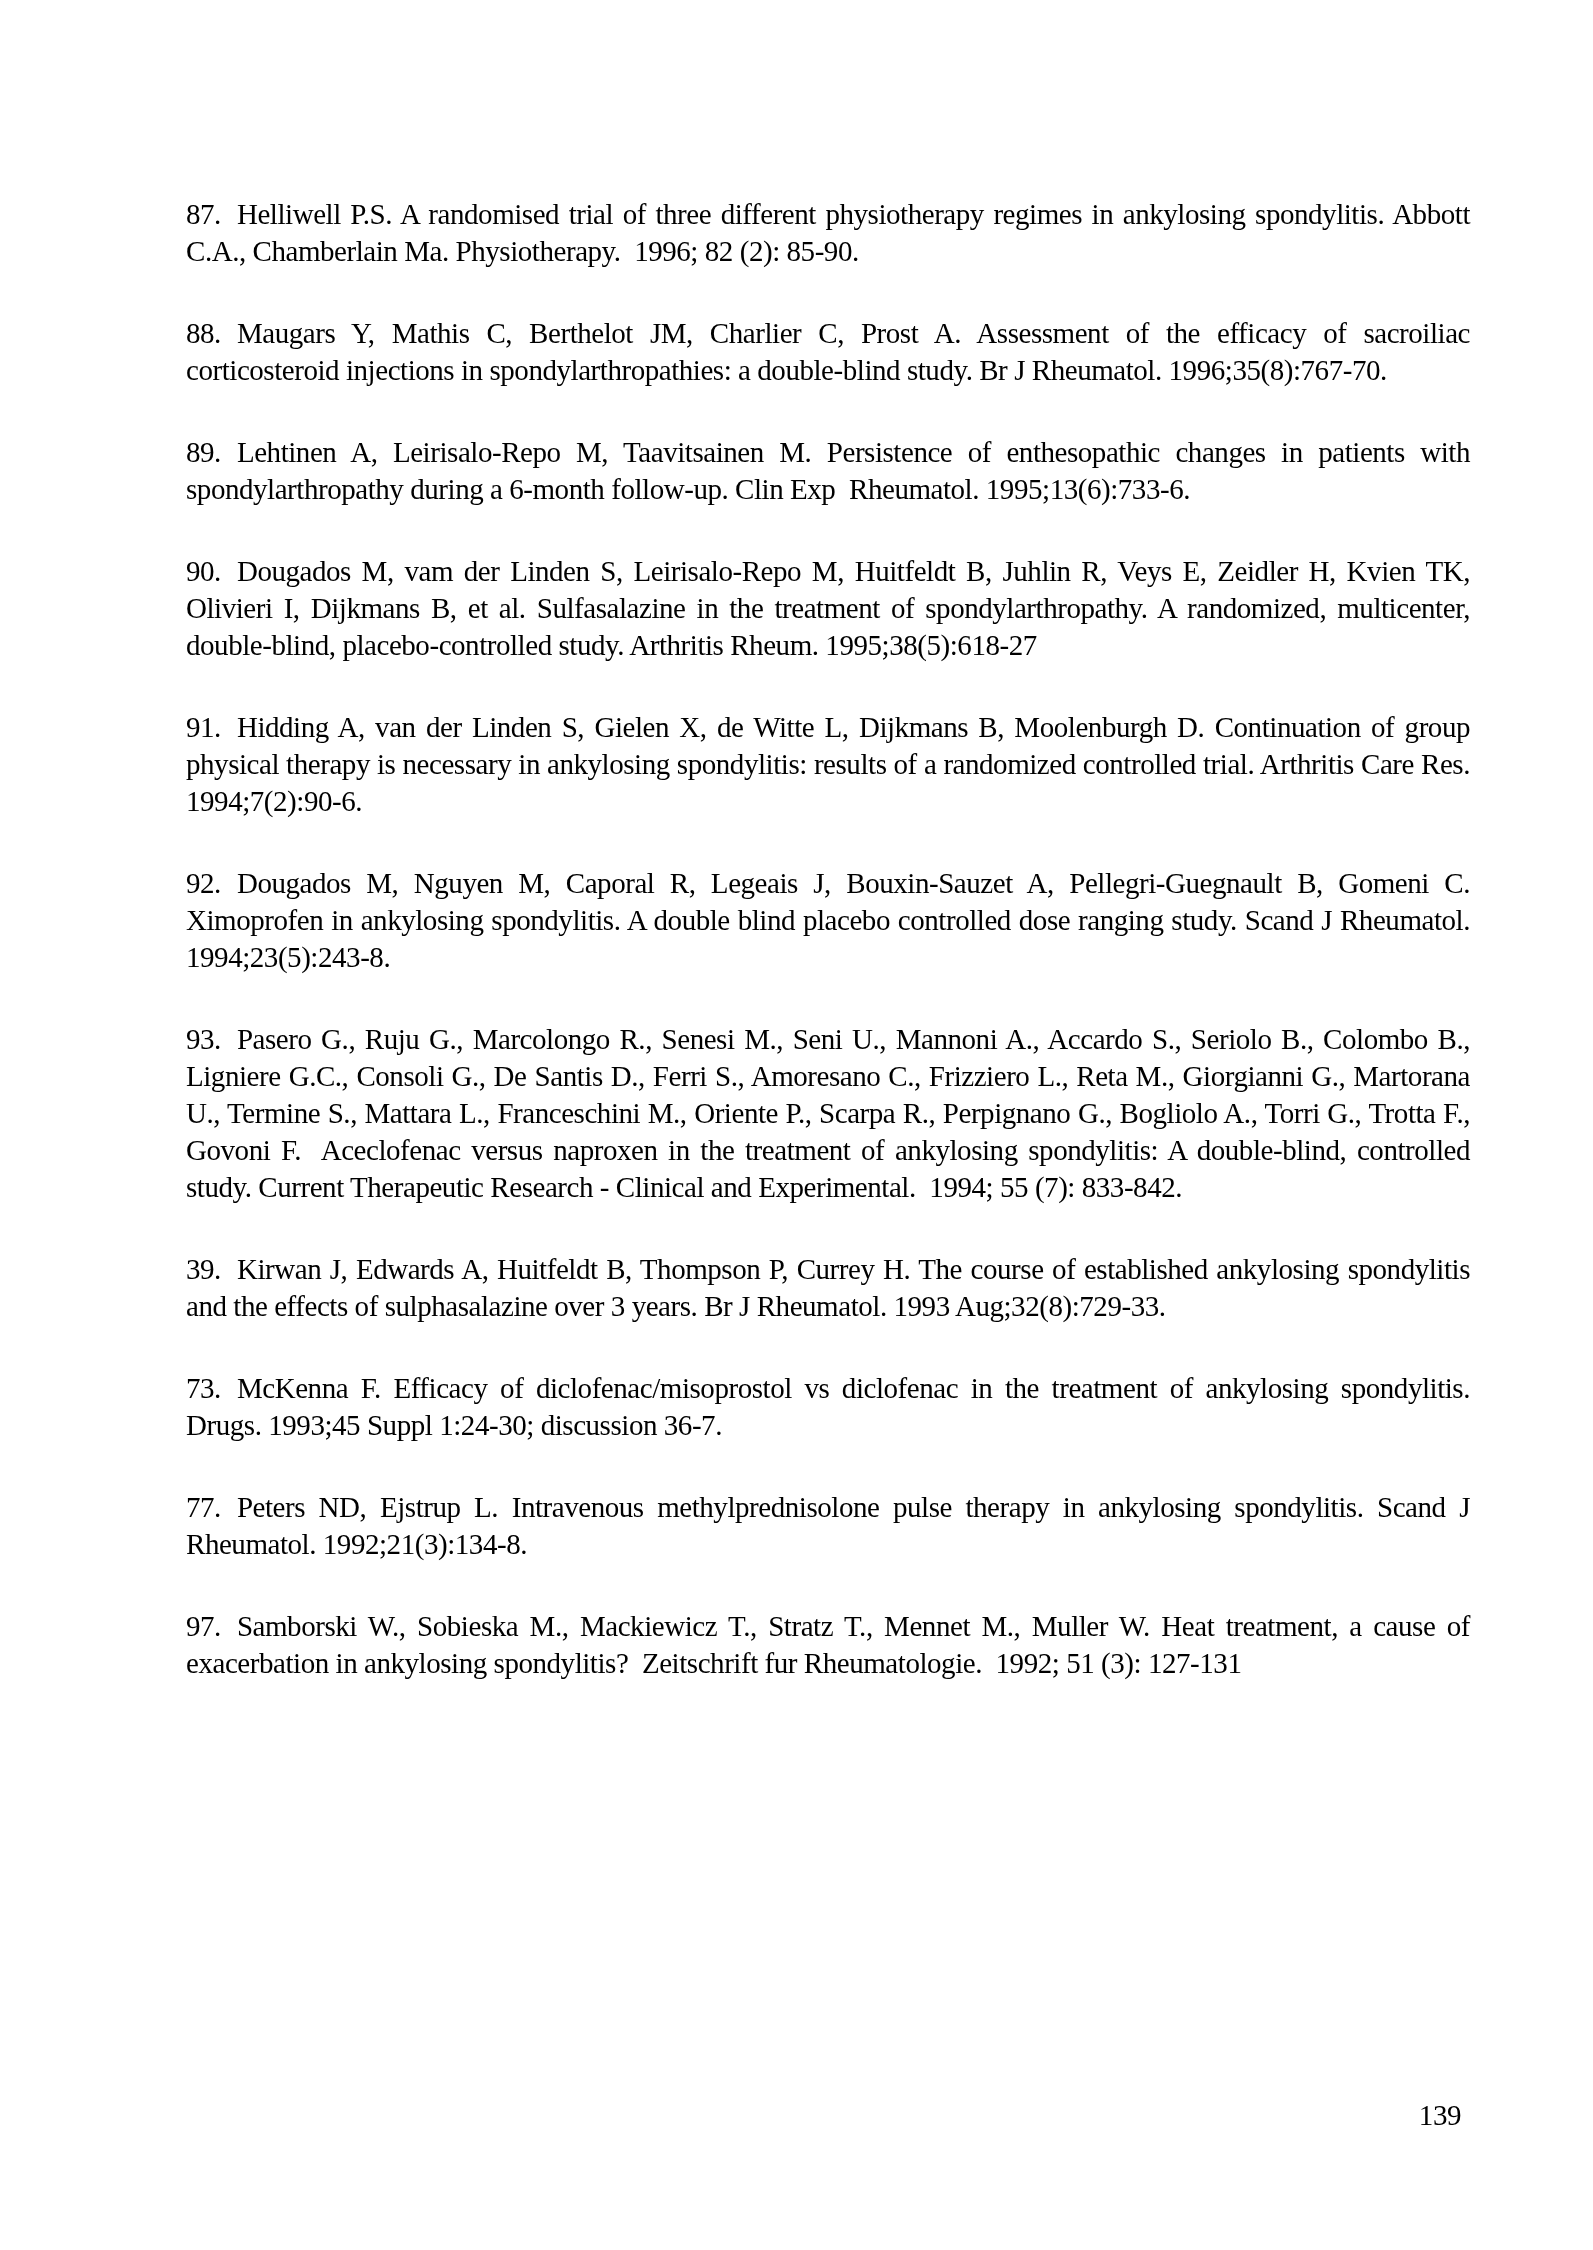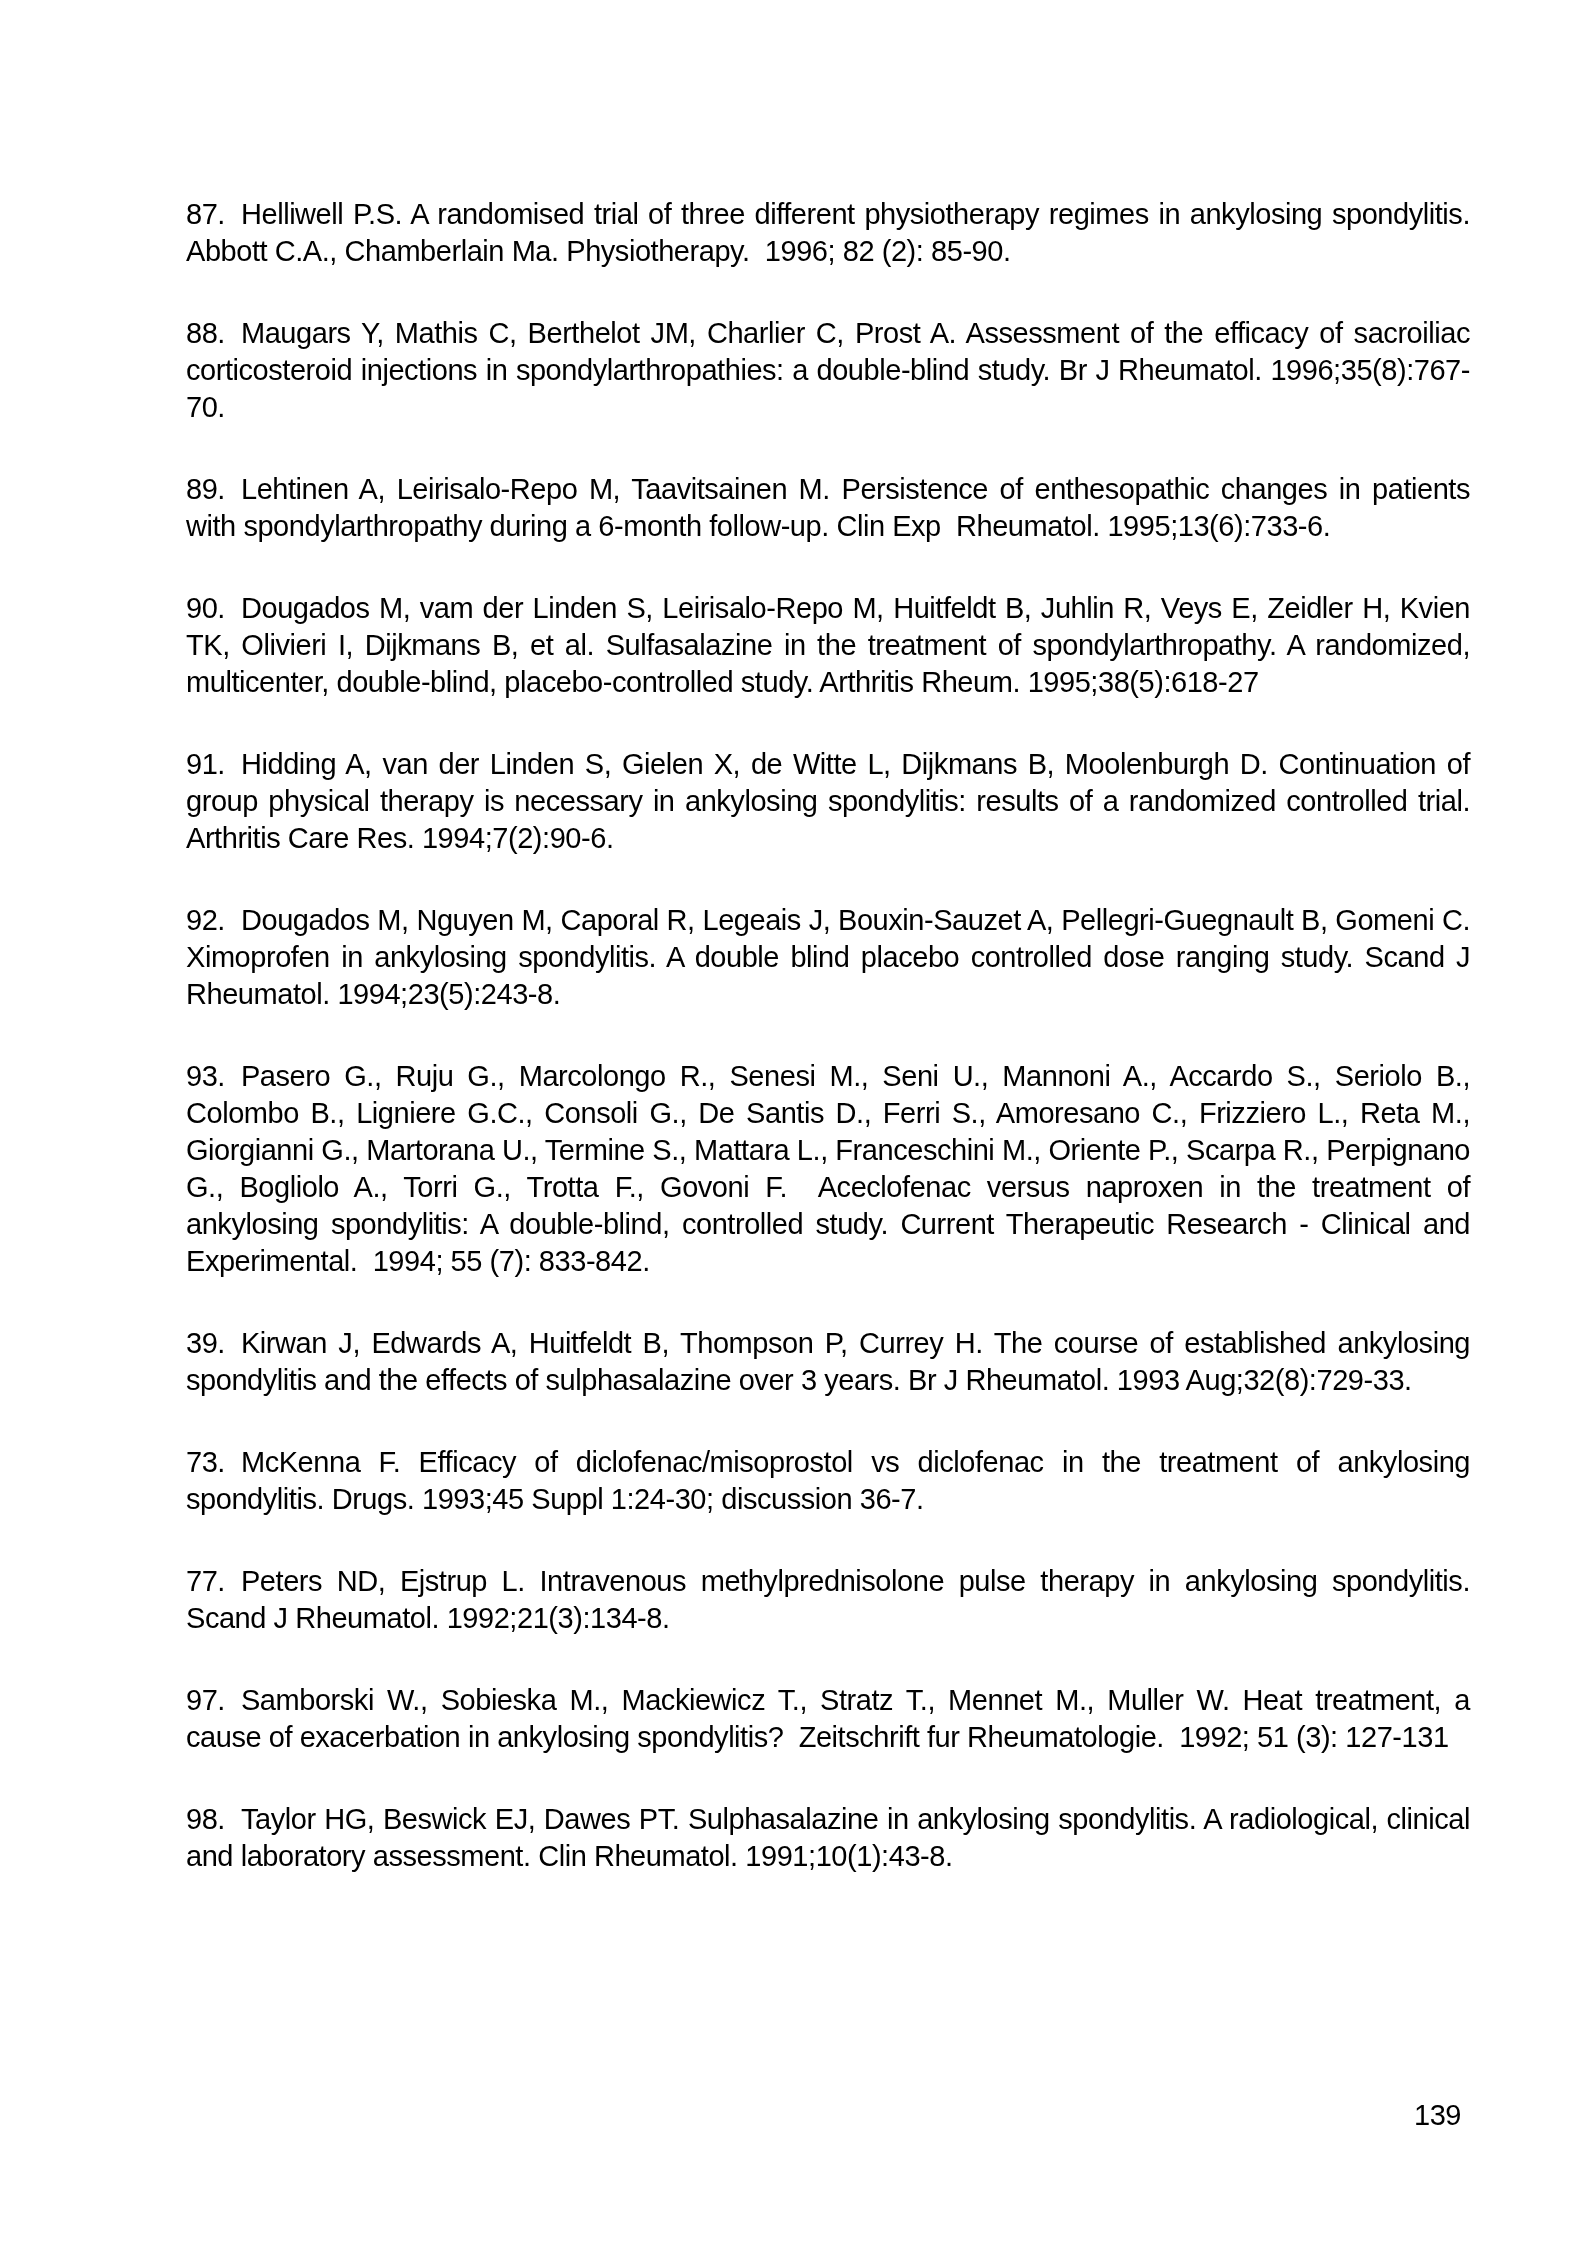--- a/index.html
+++ b/index.html
@@ -8,21 +8,21 @@
     background: #ffffff;
   }
   .page {
     position: relative;
     width: 1593px;
     height: 2250px;
     background: #ffffff;
     box-sizing: border-box;
     padding: 196px 123px 0 186px;
     overflow: hidden;
-    font-family: Liberation Sans, sans-serif;
+    font-family: Liberation Serif, serif;
     color: #000000;
   }
   .references {
     width: 1284px;
   }
   p.ref {
     margin: 0 0 45px 0;
     font-size: 29px;
     line-height: 37px;
     letter-spacing: -0.45px;
@@ -64,19 +64,18 @@
     <p class="ref"><span class="ref-num">93.</span><span class="ref-text">Pasero G., Ruju G., Marcolongo R., Senesi M., Seni U., Mannoni A., Accardo S., Seriolo B., Colombo B., Ligniere G.C., Consoli G., De Santis D., Ferri S., Amoresano C., Frizziero L., Reta M., Giorgianni G., Martorana U., Termine S., Mattara L., Franceschini M., Oriente P., Scarpa R., Perpignano G., Bogliolo A., Torri G., Trotta F., Govoni F.&nbsp; Aceclofenac versus naproxen in the treatment of ankylosing spondylitis: A double-blind, controlled study. Current Therapeutic Research - Clinical and Experimental.&nbsp; 1994; 55 (7): 833-842.</span></p>
 
     <p class="ref"><span class="ref-num">39.</span><span class="ref-text">Kirwan J, Edwards A, Huitfeldt B, Thompson P, Currey H. The course of established ankylosing spondylitis and the effects of sulphasalazine over 3 years. Br J Rheumatol. 1993 Aug;32(8):729-33.</span></p>
 
     <p class="ref"><span class="ref-num">73.</span><span class="ref-text">McKenna F. Efficacy of diclofenac/misoprostol vs diclofenac in the treatment of ankylosing spondylitis. Drugs. 1993;45 Suppl 1:24-30; discussion 36-7.</span></p>
 
     <p class="ref"><span class="ref-num">77.</span><span class="ref-text">Peters ND, Ejstrup L. Intravenous methylprednisolone pulse therapy in ankylosing spondylitis. Scand J Rheumatol. 1992;21(3):134-8.</span></p>
 
     <p class="ref"><span class="ref-num">97.</span><span class="ref-text">Samborski W., Sobieska M., Mackiewicz T., Stratz T., Mennet M., Muller W. Heat treatment, a cause of exacerbation in ankylosing spondylitis?&nbsp; Zeitschrift fur Rheumatologie.&nbsp; 1992; 51 (3): 127-131</span></p>
 
-    <p class="ref"><span class="ref-num">98.</span><span class="ref-text">Taylor HG, Beswick EJ, Dawes PT. Sulphasalazine in ankylosing spondylitis. A radiological, clinical and laboratory assessment. Clin Rheumatol. 1991;10(1):43-8.</span></p>
 
 
   </div>
 
   <div class="page-number">139</div>
 </div>
 
 </body></html>

